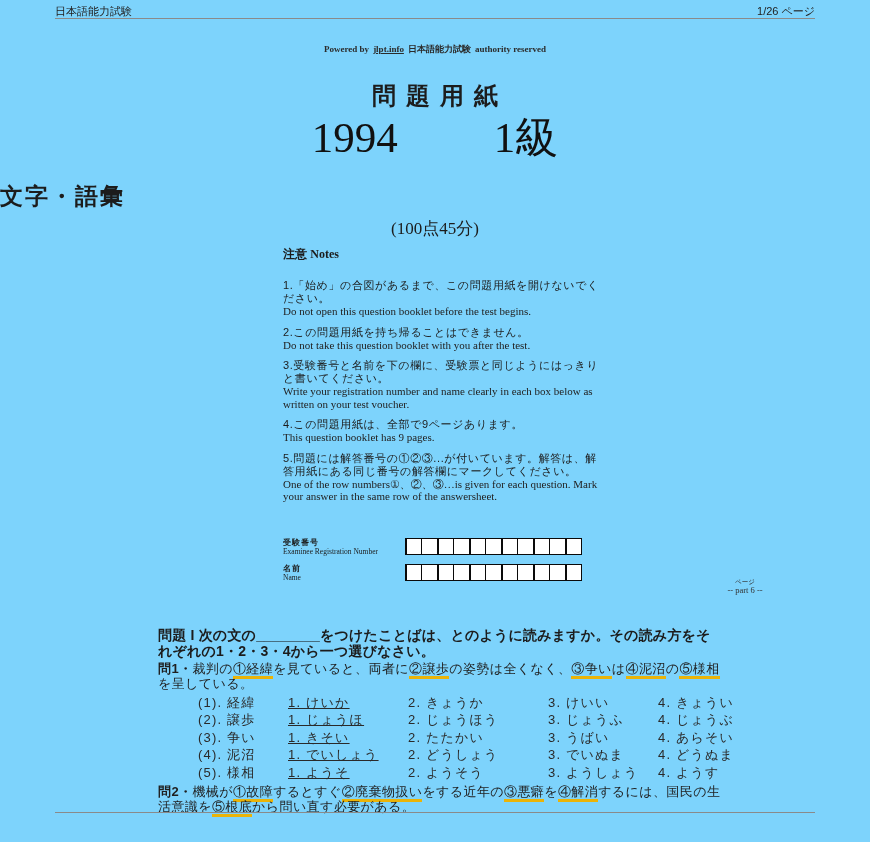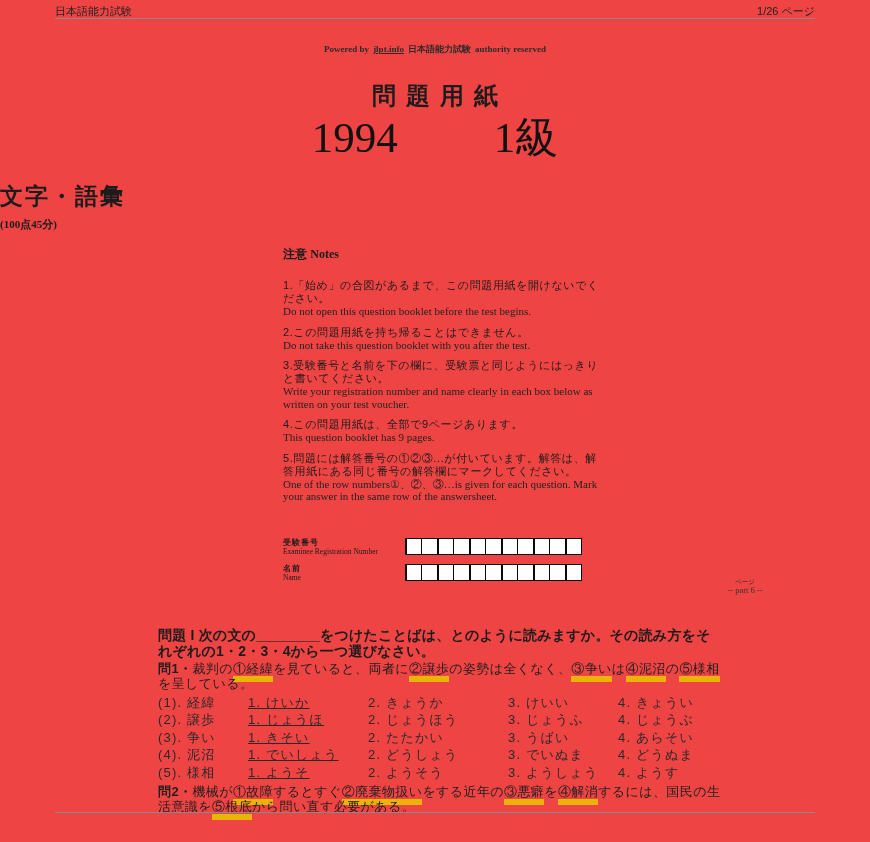--- a/index.html
+++ b/index.html
@@ -4,21 +4,21 @@
 <style>
   * { margin:0; padding:0; box-sizing:border-box; }
   html,body { background:#ffffff; }
   body {
     width:870px; height:842px; position:relative;
     font-family:"Liberation Sans", sans-serif;
     color:#1c1c1c;
     -webkit-font-smoothing:antialiased;
   }
   .serif { font-family:"Liberation Serif", serif; }
-  .page { position:absolute; inset:0; background:#ef4444; overflow:hidden; }
+  .page { position:absolute; inset:0; background:#7dd3fc; overflow:hidden; }
 
   
   .doc-header { position:absolute; left:55px; right:55px; top:4px;
     display:flex; justify-content:space-between; font-size:11px; color:#222; }
   .h-rule { position:absolute; left:55px; right:55px; height:1px; background:#8a8a8a; }
   .h-rule.top { top:18px; }
   .h-rule.bottom { top:812px; }
   .doc-footer { position:absolute; left:55px; right:55px; top:819px;
     display:flex; justify-content:space-between; font-size:11px; color:#222; }
 
@@ -30,22 +30,22 @@
   .wb { font-family:"Liberation Sans", sans-serif; }
 
   
   .booklet-title { position:absolute; left:0; right:0; top:80px; text-align:center;
     font-size:24px; font-weight:bold; letter-spacing:10px; text-indent:10px; }
   .year-level { position:absolute; left:0; right:0; top:109px; text-align:center;
     font-family:"Liberation Serif", serif; font-size:43px; color:#111; }
   .year-level .year { margin-right:96px; }
   .subject { position:absolute; left:0; right:0; top:181px; text-align:left;
     font-size:23px; font-weight:bold; letter-spacing:2px; }
-  .points { position:absolute; left:0; right:0; top:217px; text-align:left;
-    font-size:11px; font-weight:bold; }
+  .points { position:absolute; left:0; right:0; top:217px; text-align:center;
+    font-size:17px; font-weight:normal; }
 
   
   .notes { position:absolute; left:283px; top:246px; width:320px; }
   .notes-heading { font-size:12px; font-weight:bold; margin-bottom:16px; }
   .note-item { margin-bottom:8px; }
   .note-item .jp { font-size:11px; line-height:13px; letter-spacing:0.6px; }
   .note-item .en { font-size:11px; line-height:12.5px; color:#222; }
 
   
   .registration { position:absolute; left:283px; top:538px; width:330px; }
@@ -62,22 +62,22 @@
   
   .page-marker { position:absolute; left:700px; top:578px; width:90px; text-align:center; color:#333; }
   .pm-1 { font-size:6.5px; line-height:7px; }
   .pm-2 { font-size:8.5px; line-height:10px; }
 
   
   .section { position:absolute; left:158px; top:627px; width:566px; }
   .sec-heading { font-size:14px; font-weight:bold; line-height:16px; letter-spacing:0.2px; }
   .question { margin-top:2px; font-size:13px; line-height:15px; letter-spacing:0.4px; color:#1f1f1f; }
   .q-label { font-weight:bold; }
-  .seg.u { border-bottom:6px solid #eab308; }
-  .options { margin-top:3px; }
+  .seg.u { border-bottom:3px solid #eab308; }
+  .options { margin-top:3px;margin-left:40px; }
   .opt-row { display:flex; height:17.5px; font-size:13px; letter-spacing:1.2px; color:#2a2a2a; align-items:center; }
   .opt-word { width:90px; flex:none; }
   .opt-choice { flex:none; }
   .opt-choice.c0 { width:120px;text-decoration:underline; }
   .opt-choice.c1 { width:140px; }
   .opt-choice.c2 { width:110px; }
   .question.q2 { }
 </style>
 </head>
 <body>

